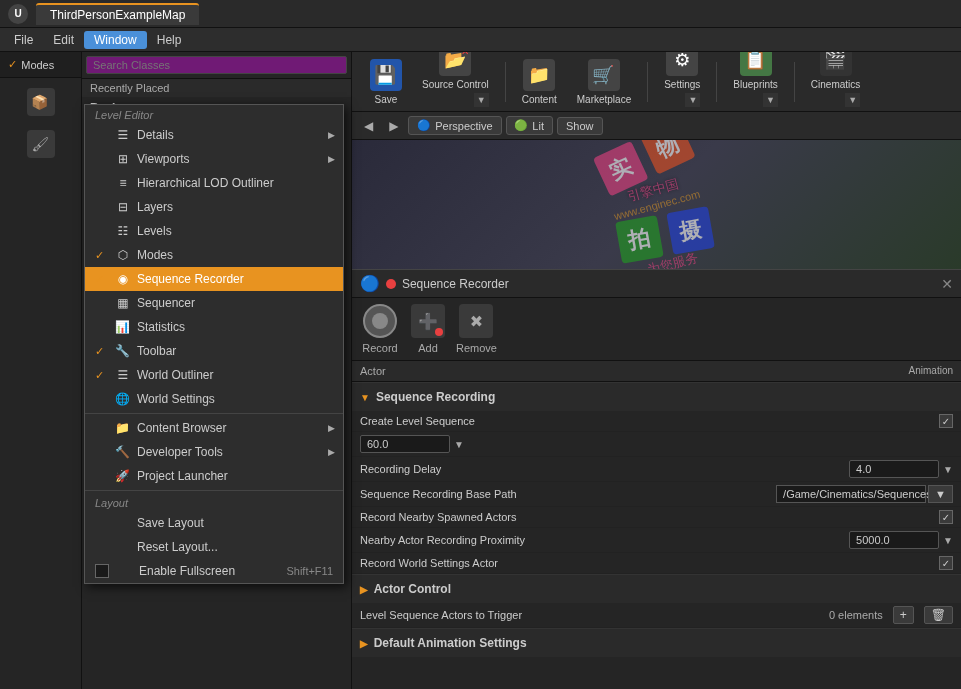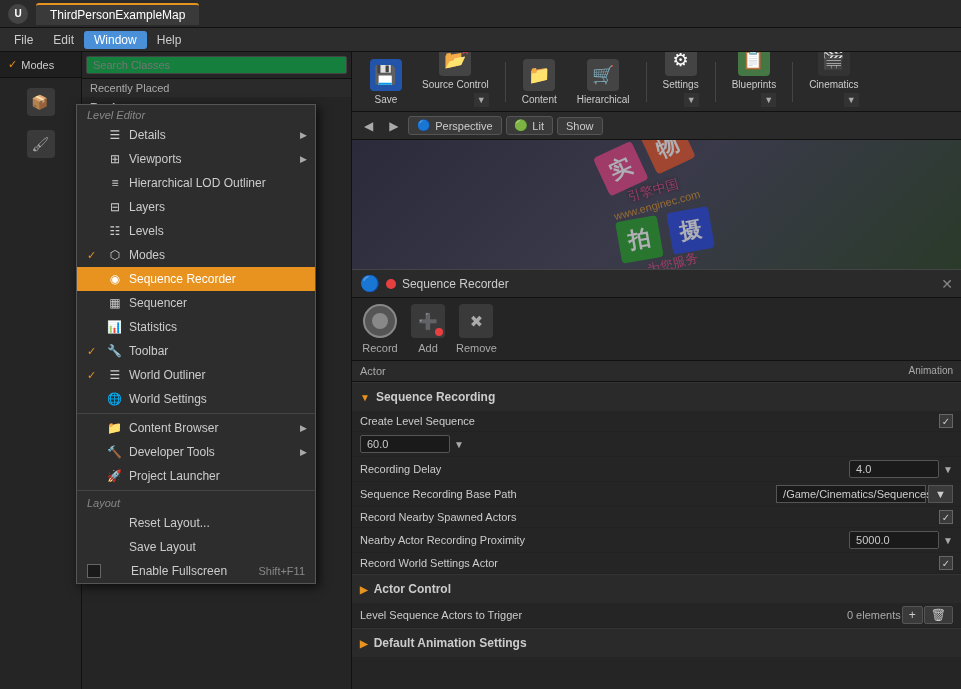--- a/index.html
+++ b/index.html
@@ -114,21 +114,21 @@
 
     
     #search-area {
       padding: 4px;
       background: #252525;
       border-bottom: 1px solid #111;
       display: flex;
       align-items: center;
     }
     #search-area input {
-      background: #15803d;
+      background: #701a75;
       border: 1px solid #444;
       color: #ccc;
       padding: 2px 6px;
       font-size: 11px;
       width: 100%;
       border-radius: 2px;
       outline: none;
     }
 
     
@@ -173,22 +173,22 @@
       background: #444;
       border-radius: 2px;
       display: flex; align-items: center; justify-content: center;
       font-size: 16px;
     }
 
     
     #window-dropdown {
       position: absolute;
       top: 52px;
-      left: 76px;
-      width: 240px;
+      left: 84px;
+      width: 260px;
       background: #2d2d2d;
       border: 1px solid #555;
       z-index: 100;
       box-shadow: 3px 3px 10px rgba(0,0,0,0.7);
     }
     .dd-section-label {
       color: #888;
       font-size: 11px;
       padding: 4px 10px 2px 10px;
       font-style: italic;
@@ -485,21 +485,21 @@
     }
     .seq-path-btn {
       background: #3a3a3a;
       border: 1px solid #555;
       color: #ccc;
       padding: 2px 6px;
       cursor: pointer;
       font-size: 11px;
     }
     .seq-elements-row {
-      display: flex; align-items: center; gap: 1px;
+      display: flex; align-items: center; gap: 10px;
     }
     .seq-elements-label { color: #aaa; font-size: 11px; }
     .seq-add-btn, .seq-remove-btn {
       background: #3a3a3a;
       border: 1px solid #555;
       color: #ccc;
       padding: 1px 6px;
       cursor: pointer;
       font-size: 12px;
       border-radius: 2px;
@@ -595,21 +595,21 @@
       <div class="toolbar-separator"></div>
       <div class="toolbar-btn toolbar-btn-with-arrow">
         <div style="display:flex;flex-direction:column;align-items:center;gap:3px;">
           <div class="tb-icon" style="background:#444;">📁</div>
           <span>Content</span>
         </div>
       </div>
       <div class="toolbar-btn toolbar-btn-with-arrow">
         <div style="display:flex;flex-direction:column;align-items:center;gap:3px;">
           <div class="tb-icon" style="background:#444;">🛒</div>
-          <span>Hierarchical</span>
+          <span>Marketplace</span>
         </div>
       </div>
       <div class="toolbar-separator"></div>
       <div class="toolbar-btn toolbar-btn-with-arrow">
         <div style="display:flex;flex-direction:column;align-items:center;gap:3px;">
           <div class="tb-icon" style="background:#444;">⚙</div>
           <span>Settings</span>
         </div>
         <div class="arrow-btn">▼</div>
       </div>
@@ -871,26 +871,26 @@
       <span class="icon-dd">🚀</span>
       <span>Project Launcher</span>
     </div>
 
     <div class="dd-separator"></div>
     <div class="dd-section-label">Layout</div>
 
     <div class="dd-item">
       <span class="check">&nbsp;</span>
       <span class="icon-dd"></span>
+      <span>Save Layout</span>
+    </div>
+    <div class="dd-item">
+      <span class="check">&nbsp;</span>
+      <span class="icon-dd"></span>
       <span>Reset Layout...</span>
-    </div>
-    <div class="dd-item">
-      <span class="check">&nbsp;</span>
-      <span class="icon-dd"></span>
-      <span>Save Layout</span>
     </div>
     <div class="dd-item">
       <div class="dd-checkbox"></div>
       <span class="icon-dd"></span>
       <span>Enable Fullscreen</span>
       <span class="shortcut">Shift+F11</span>
     </div>
   </div>
 
 </div>

